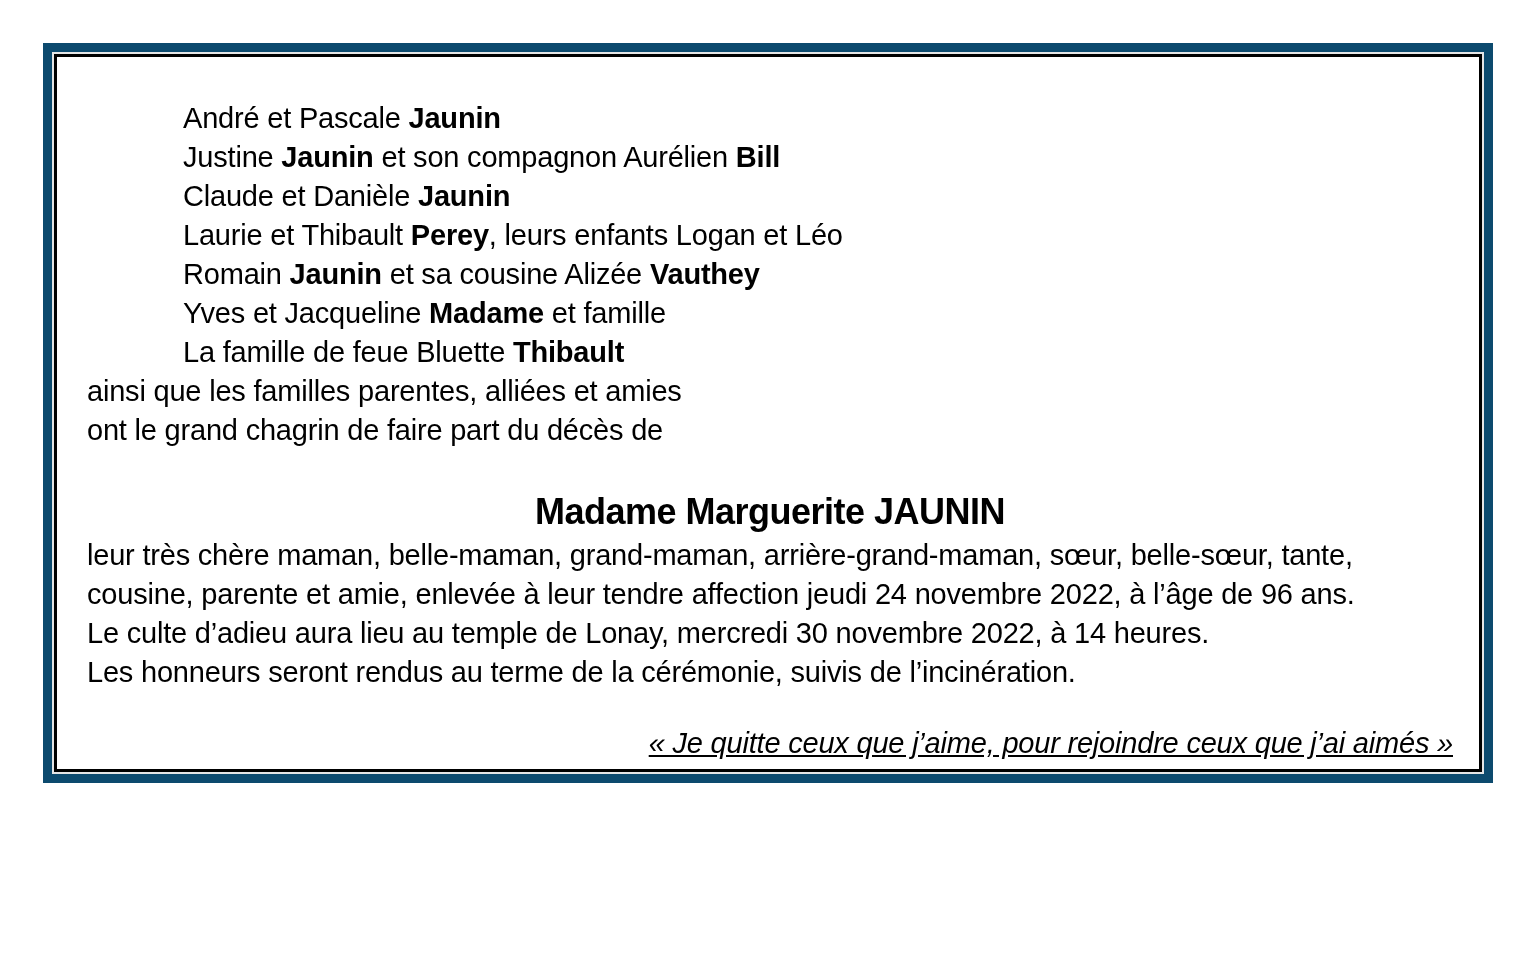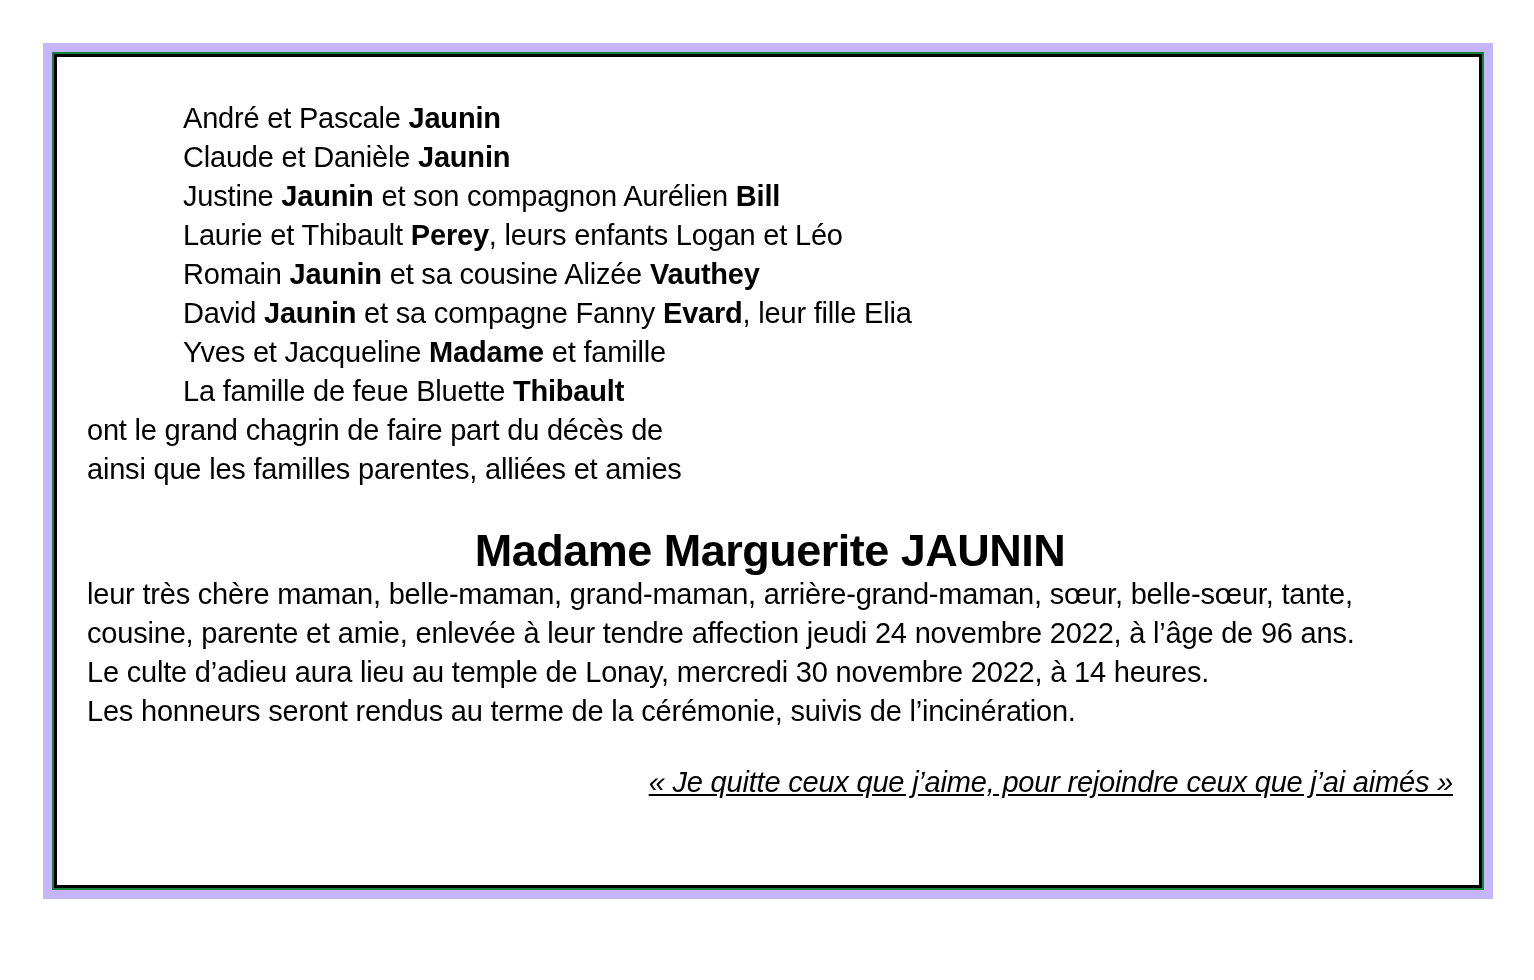--- a/index.html
+++ b/index.html
@@ -11,23 +11,23 @@
     overflow: hidden;
   }
   .page {
     position: relative;
     width: 1534px; height: 980px;
     background: #ffffff;
   }
   .frame-outer {
     position: absolute;
     left: 43px; top: 43px;
-    width: 1450px; height: 856px;
-    border: 9px solid #c4b5fd;
-    background: #15803d;
+    width: 1450px; height: 740px;
+    border: 9px solid #0c4a6e;
+    background: #e5e5e5;
   }
   .frame-inner {
     position: absolute;
     left: 2px; top: 2px; right: 2px; bottom: 2px;
     border: 3px solid #000000;
     background: #ffffff;
   }
   .content {
     position: absolute;
     left: 0; top: 0; right: 0; bottom: 0;
@@ -35,21 +35,21 @@
     font-size: 29px;
     line-height: 39px;
     letter-spacing: -0.2px;
   }
   .family-list { margin-left: 96px; }
   .line { white-space: nowrap; }
   .line b { font-weight: bold; }
   .deceased {
     margin-top: 37px;
     text-align: center;
-    font-size: 45px;
+    font-size: 36px;
     font-weight: bold;
     line-height: 49px;
     letter-spacing: -0.5px;
   }
   .announcement { }
   .quote {
     margin-top: 32px;
     text-align: right;
     font-style: italic;
     white-space: nowrap;
@@ -58,31 +58,30 @@
 </style>
 </head>
 <body>
 
 <div class="page">
   <div class="frame-outer">
     <div class="frame-inner">
       <div class="content">
         <div class="family-list" id="family-lines">
             <div class="line"><span>André et Pascale </span><b>Jaunin</b></div>
+            <div class="line"><span>Justine </span><b>Jaunin</b><span> et son compagnon Aurélien </span><b>Bill</b></div>
             <div class="line"><span>Claude et Danièle </span><b>Jaunin</b></div>
-            <div class="line"><span>Justine </span><b>Jaunin</b><span> et son compagnon Aurélien </span><b>Bill</b></div>
             <div class="line"><span>Laurie et Thibault </span><b>Perey</b><span>, leurs enfants Logan et Léo</span></div>
             <div class="line"><span>Romain </span><b>Jaunin</b><span> et sa cousine Alizée </span><b>Vauthey</b></div>
-            <div class="line"><span>David </span><b>Jaunin</b><span> et sa compagne Fanny </span><b>Evard</b><span>, leur fille Elia</span></div>
             <div class="line"><span>Yves et Jacqueline </span><b>Madame</b><span> et famille</span></div>
             <div class="line"><span>La famille de feue Bluette </span><b>Thibault</b></div>
           </div>
         <div class="closing-lines" id="closing-lines">
+            <div class="line">ainsi que les familles parentes, alliées et amies</div>
             <div class="line">ont le grand chagrin de faire part du décès de</div>
-            <div class="line">ainsi que les familles parentes, alliées et amies</div>
           </div>
         <div class="deceased">Madame Marguerite JAUNIN</div>
         <div class="announcement" id="announcement-lines">
             <div class="line">leur très chère maman, belle-maman, grand-maman, arrière-grand-maman, sœur, belle-sœur, tante,</div>
             <div class="line">cousine, parente et amie, enlevée à leur tendre affection jeudi 24 novembre 2022, à l’âge de 96 ans.</div>
             <div class="line">Le culte d’adieu aura lieu au temple de Lonay, mercredi 30 novembre 2022, à 14 heures.</div>
             <div class="line">Les honneurs seront rendus au terme de la cérémonie, suivis de l’incinération.</div>
           </div>
         <div class="quote">« Je quitte ceux que j’aime, pour rejoindre ceux que j’ai aimés »</div>
       </div>

